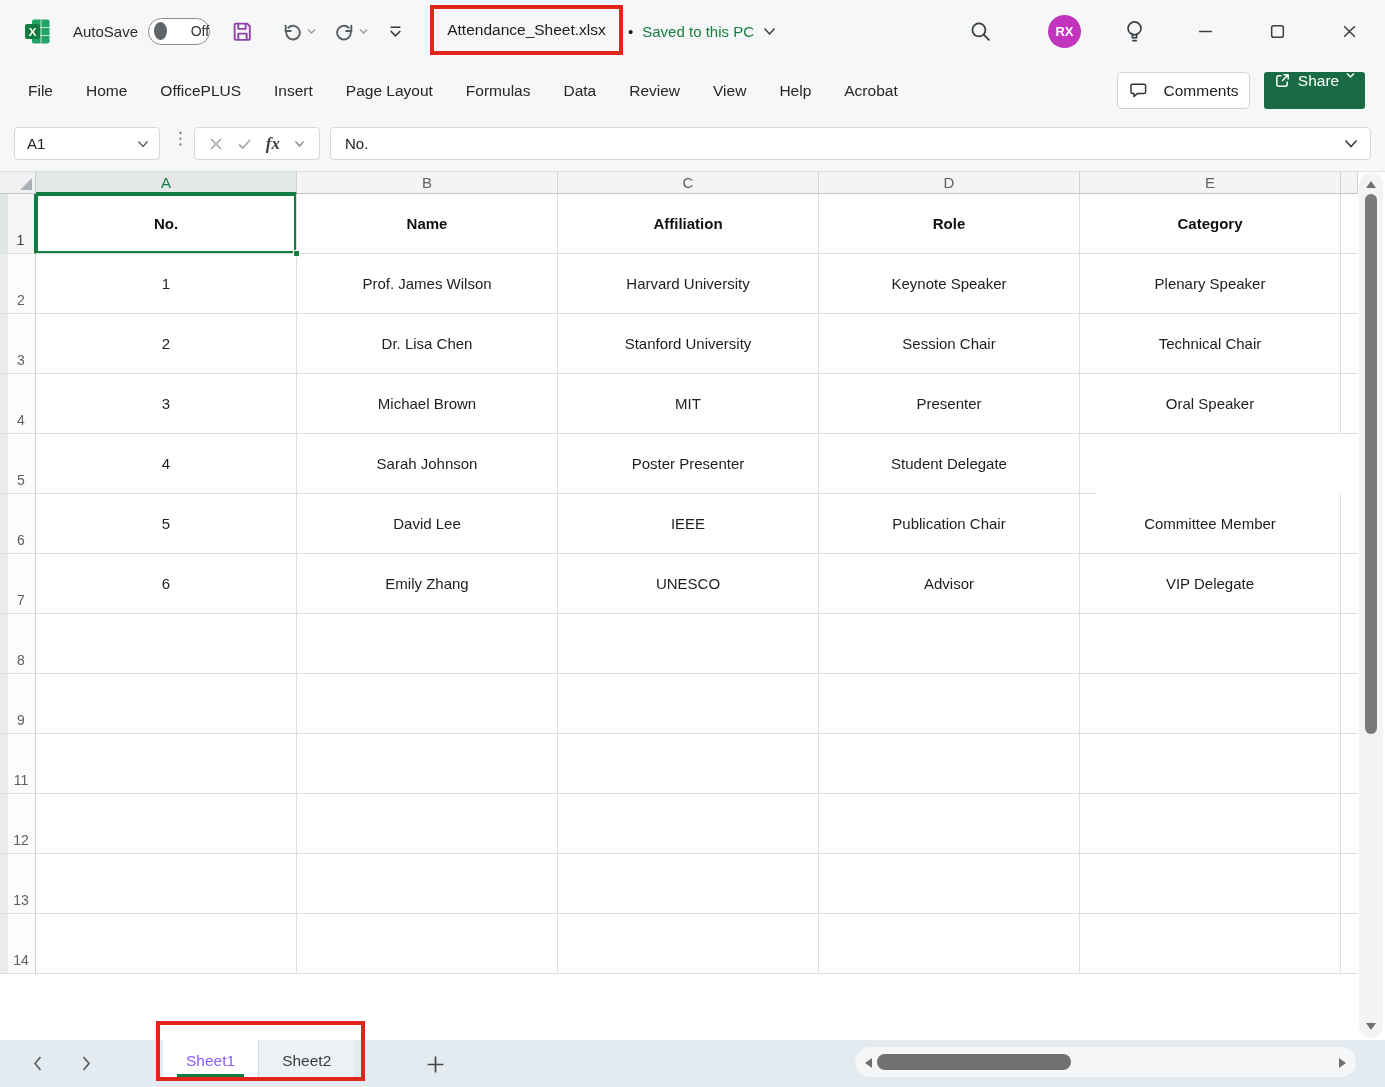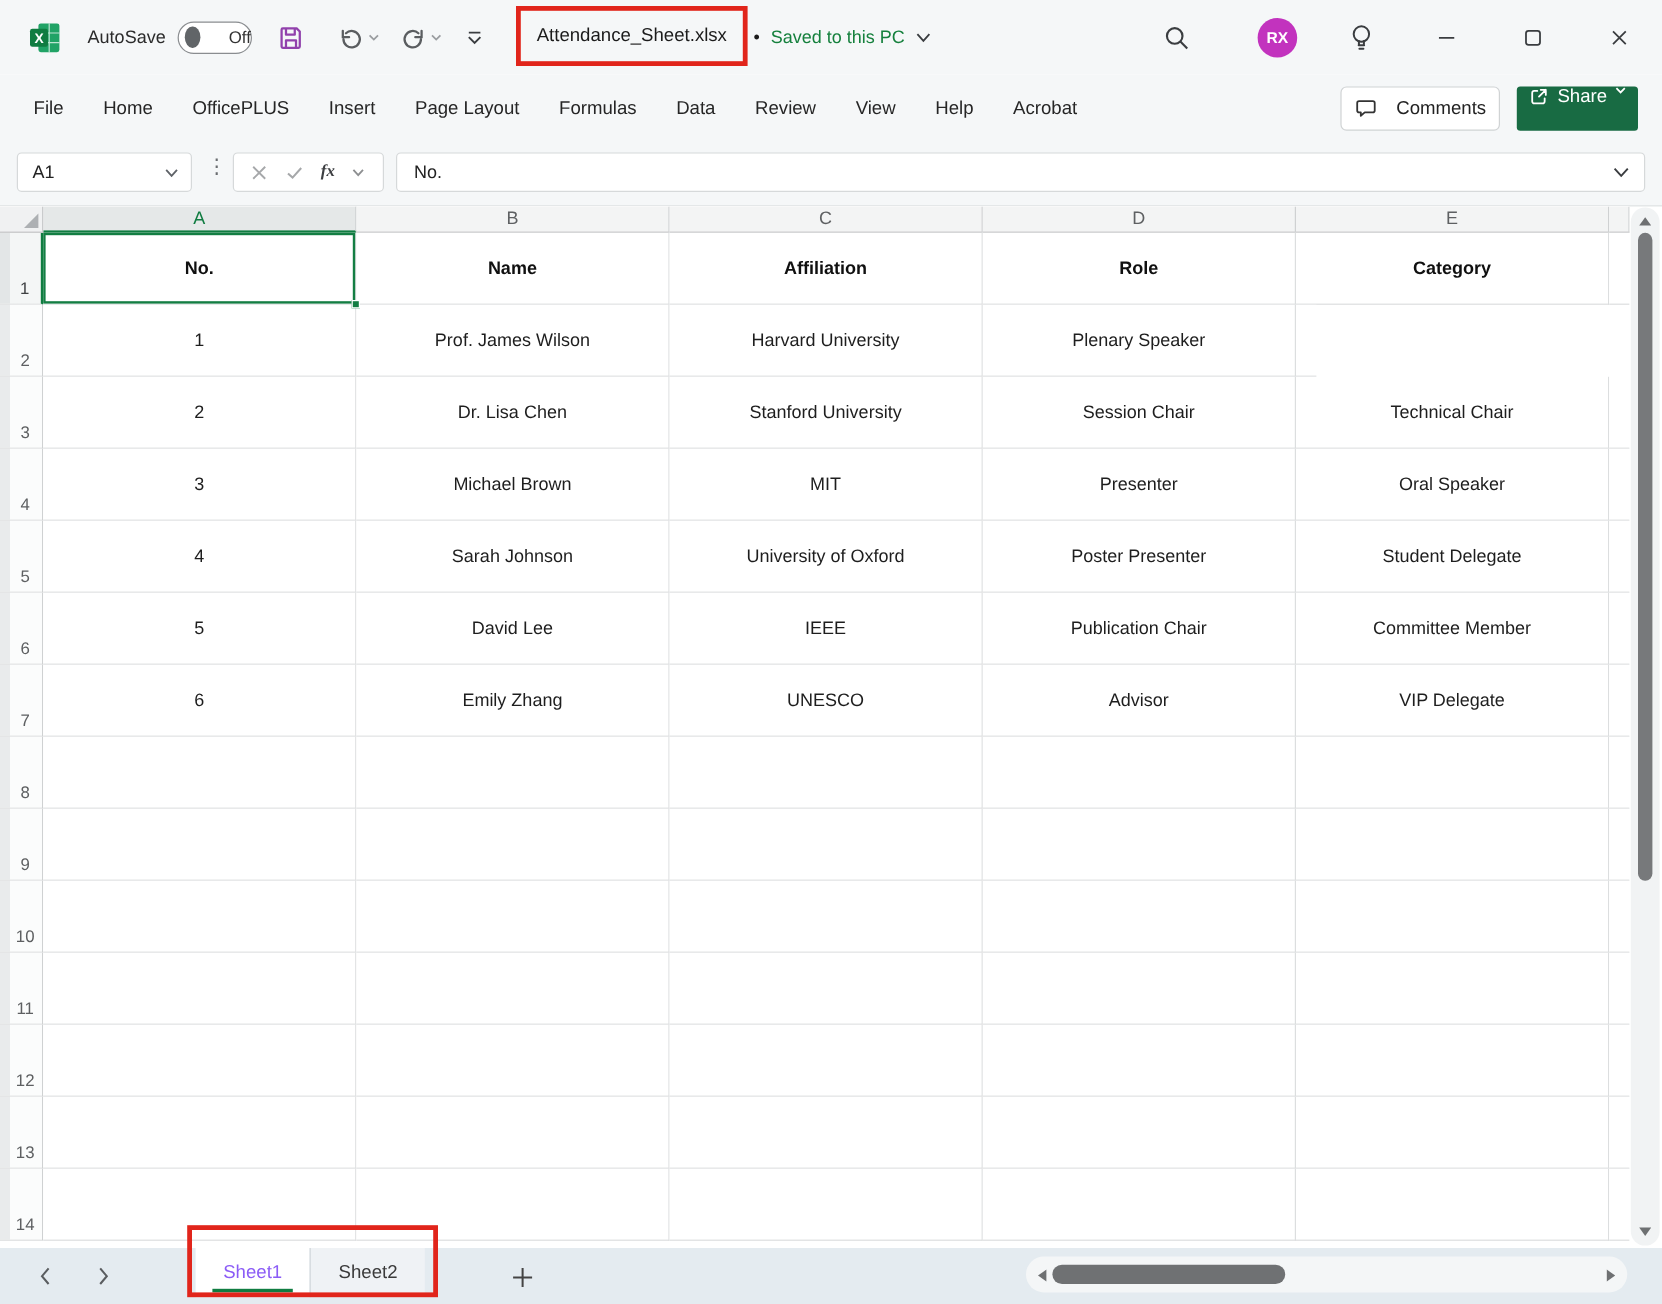--- a/index.html
+++ b/index.html
@@ -31,21 +31,21 @@
   .comments-btn{position:absolute;left:1117px;top:10px;width:133px;height:37px;background:#fff;border:1px solid #D0D3D4;border-radius:5px;display:flex;align-items:center;justify-content:center;gap:16px;font-size:15.5px;color:#222}
   .share-btn{position:absolute;left:1264px;top:10px;width:101px;height:37px;background:var(--share-button-green);border-radius:3px;display:flex;justify-content:center;gap:7px;font-size:15.5px;color:#fff}
 
   
   .fbar{position:absolute;left:0;top:120px;width:1385px;height:52px;background:#F5F7F8;border-bottom:1px solid #E0E3E4}
   .namebox{position:absolute;left:14px;top:7px;width:146px;height:33px;background:#fff;border:1px solid #D6D9DA;border-radius:4px;display:flex;align-items:center}
   .namebox-text{margin-left:12px;font-size:15px;color:#222;flex:1}
   .namebox-chev{margin-right:10px}
   .fdots{position:absolute;left:172px;top:8px;font-size:17px;color:#6a6d70;letter-spacing:0}
   .fbtns{position:absolute;left:194px;top:7px;width:126px;height:33px;background:#fff;border:1px solid #D6D9DA;border-radius:4px;display:flex;align-items:center;justify-content:space-evenly}
-  .fx-label{font-family:"Liberation Serif",serif;font-style:italic;font-weight:bold;font-size:14px;color:#3d3f42}
+  .fx-label{font-family:"Liberation Serif",serif;font-style:italic;font-weight:bold;font-size:17px;color:#3d3f42}
   .ffield{position:absolute;left:330px;top:7px;width:1041px;height:33px;background:#fff;border:1px solid #D6D9DA;border-radius:4px;display:flex;align-items:center;position:absolute}
   .ffield-text{margin-left:14px;font-size:15px;color:#222;flex:1}
   .ffield-chev{margin-right:12px}
 
   
   .grid{position:absolute;left:0;top:172px;width:1358px;height:868px;background:#fff;overflow:hidden}
   .ghrow{display:flex;height:22px}
   .grow{display:flex;height:60px}
   .corner{width:36px;height:22px;background:#F0F1F2;border-right:1px solid #C9CBCC;border-bottom:1px solid #C2C4C5;position:relative}
   .tri{position:absolute;right:3px;bottom:3px;width:0;height:0;border-left:12px solid transparent;border-bottom:12px solid #ADB0B3}
@@ -256,20 +256,21 @@
       <div class="cell th">Affiliation</div>
       <div class="cell th">Role</div>
       <div class="cell th">Category</div>
       <div class="cell sliver"></div>
     </div>
     <div class="grow">
       <div class="rowh">2</div>
       <div class="cell">1</div>
       <div class="cell">Prof. James Wilson</div>
       <div class="cell">Harvard University</div>
+      <div class="cell">Keynote Speaker</div>
       <div class="cell">Plenary Speaker</div>
       <div class="cell sliver"></div>
     </div>
     <div class="grow">
       <div class="rowh">3</div>
       <div class="cell">2</div>
       <div class="cell">Dr. Lisa Chen</div>
       <div class="cell">Stanford University</div>
       <div class="cell">Session Chair</div>
       <div class="cell">Technical Chair</div>
@@ -281,21 +282,20 @@
       <div class="cell">Michael Brown</div>
       <div class="cell">MIT</div>
       <div class="cell">Presenter</div>
       <div class="cell">Oral Speaker</div>
       <div class="cell sliver"></div>
     </div>
     <div class="grow">
       <div class="rowh">5</div>
       <div class="cell">4</div>
       <div class="cell">Sarah Johnson</div>
-      <div class="cell">University of Oxford</div>
       <div class="cell">Poster Presenter</div>
       <div class="cell">Student Delegate</div>
       <div class="cell sliver"></div>
     </div>
     <div class="grow">
       <div class="rowh">6</div>
       <div class="cell">5</div>
       <div class="cell">David Lee</div>
       <div class="cell">IEEE</div>
       <div class="cell">Publication Chair</div>
@@ -315,29 +315,20 @@
       <div class="rowh">8</div>
       <div class="cell"></div>
       <div class="cell"></div>
       <div class="cell"></div>
       <div class="cell"></div>
       <div class="cell"></div>
       <div class="cell sliver"></div>
     </div>
     <div class="grow">
       <div class="rowh">9</div>
-      <div class="cell"></div>
-      <div class="cell"></div>
-      <div class="cell"></div>
-      <div class="cell"></div>
-      <div class="cell"></div>
-      <div class="cell sliver"></div>
-    </div>
-    <div class="grow">
-      <div class="rowh">10</div>
       <div class="cell"></div>
       <div class="cell"></div>
       <div class="cell"></div>
       <div class="cell"></div>
       <div class="cell"></div>
       <div class="cell sliver"></div>
     </div>
     <div class="grow">
       <div class="rowh">11</div>
       <div class="cell"></div>

